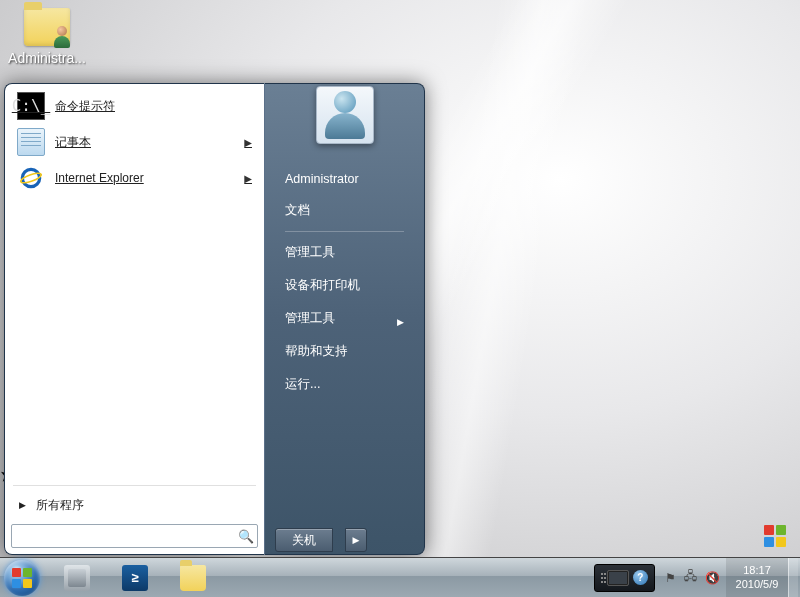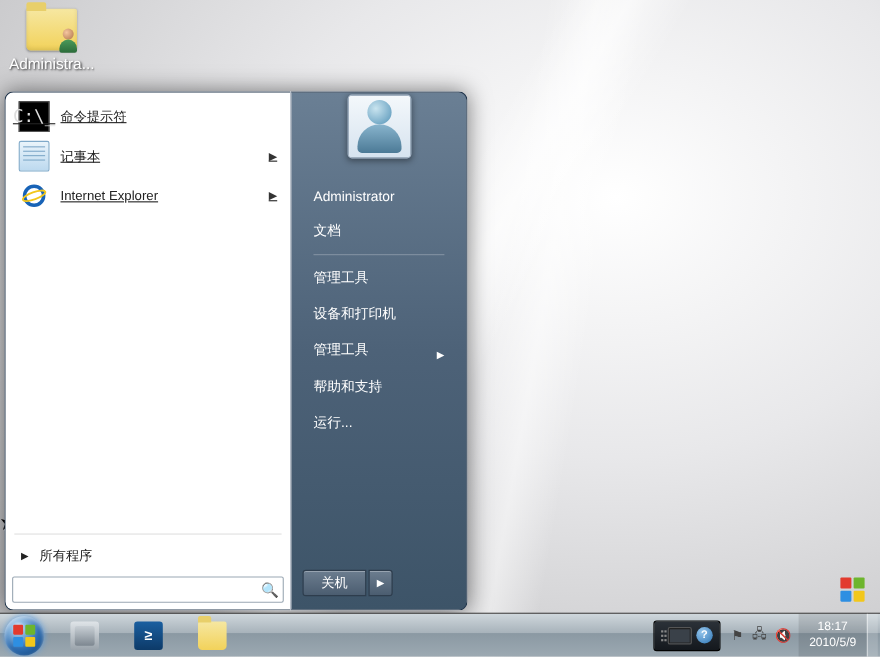--- a/index.html
+++ b/index.html
@@ -123,21 +123,21 @@
 
   .right-items { padding:0 14px; display:flex; flex-direction:column; }
   .right-item {
     font-size:12.5px; color:#fff; padding:8px 6px; cursor:pointer; border-radius:2px;
     display:flex; align-items:flex-end;
   }
   .right-item .arrow { margin-left:auto; font-size:9px; color:#fff; }
   .right-sep { height:1px; background:rgba(255,255,255,0.25); margin:4px 6px; }
 
   .shutdown-row {
-    margin-top:auto; padding:8px 10px 12px; display:flex; gap:2px;
+    margin-top:auto; padding:8px 10px 2px; display:flex; gap:12px;
   }
   .shutdown-btn {
     flex:0 0 auto; display:flex; align-items:center;
     background:linear-gradient(#6c7d8f,#4b5d70);
     border:1px solid #2e3d4d; color:#fff; font-size:12px;
     border-radius:3px 0 0 3px; height:24px; padding:0 16px; cursor:pointer;
     box-shadow:inset 0 1px 0 rgba(255,255,255,0.3);
   }
   .shutdown-more {
     width:22px; height:24px; border:1px solid #2e3d4d;

